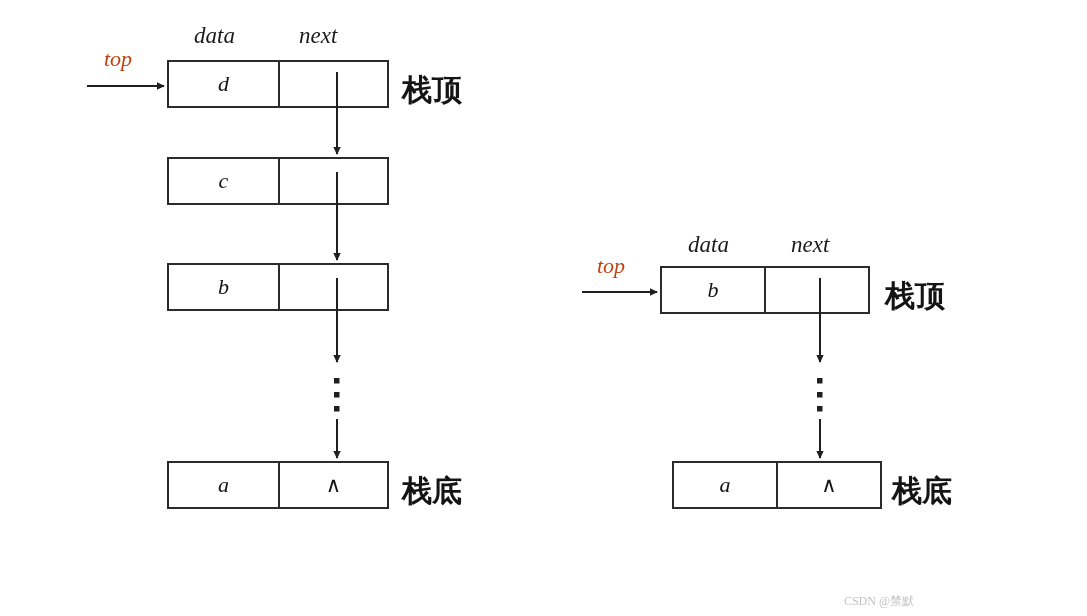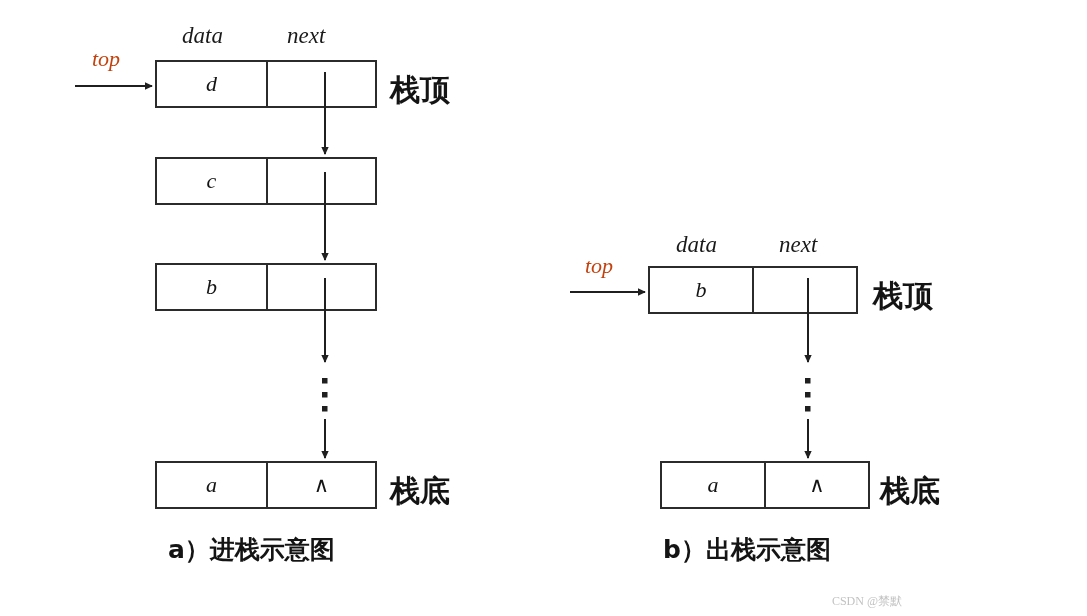--- a/index.html
+++ b/index.html
@@ -10,21 +10,21 @@
   body {
     width: 1087px;
     height: 616px;
     position: relative;
     overflow: hidden;
     font-family: "Liberation Serif", serif;
     color: #1a1a1a;
   }
   .figure {
     position: absolute;
-    top: 0; left: 0;
+    top: 0; left: 12px;
     width: 912px;
     height: 616px;
   }
   
   .node {
     position: absolute;
     box-sizing: border-box;
     border: 2px solid #2b2b2b;
     background: #ffffff;
     display: flex;
@@ -125,41 +125,39 @@
   </div>
 
   <div class="node" style="left:155px; top:461px; width:222px; height:48px;">
     <div class="cell cell-data" style="width:111px; height:100%;">a</div>
     <div class="cell cell-next cell-null" style="width:107px; height:100%;">∧</div>
   </div>
 
   <div class="cnlabel" style="left:390px; top:70px;">栈顶</div>
   <div class="cnlabel" style="left:390px; top:471px;">栈底</div>
 
-  <div class="caption" style="left:168px; top:533px;">a）进栈示意图</div>
 
   <div class="colhdr" style="left:676px; top:232px;">data</div>
   <div class="colhdr" style="left:779px; top:232px;">next</div>
 
   <div class="toplabel" style="left:585px; top:253px;">top</div>
 
   <div class="node" style="left:648px; top:266px; width:210px; height:48px;">
     <div class="cell cell-data" style="width:104px; height:100%;">b</div>
     <div class="cell cell-next" style="width:102px; height:100%;"></div>
   </div>
 
   <div class="node" style="left:660px; top:461px; width:210px; height:48px;">
     <div class="cell cell-data" style="width:104px; height:100%;">a</div>
     <div class="cell cell-next cell-null" style="width:102px; height:100%;">∧</div>
   </div>
 
   <div class="cnlabel" style="left:873px; top:276px;">栈顶</div>
   <div class="cnlabel" style="left:880px; top:471px;">栈底</div>
 
-  <div class="caption" style="left:663px; top:533px;">b）出栈示意图</div>
 
   <svg class="arrows" viewBox="0 0 1087 616">
     <defs>
       <marker id="ah" markerWidth="9" markerHeight="9" refX="7.5" refY="4.5" orient="auto" markerUnits="userSpaceOnUse">
         <path d="M0,0.6 L8.4,4.5 L0,8.4 z" fill="#1f1f1f"></path>
       </marker>
     </defs>
 
     <g>
       <line x1="75" y1="86" x2="152" y2="86" stroke="#1f1f1f" stroke-width="2" marker-end="url(#ah)"></line>

